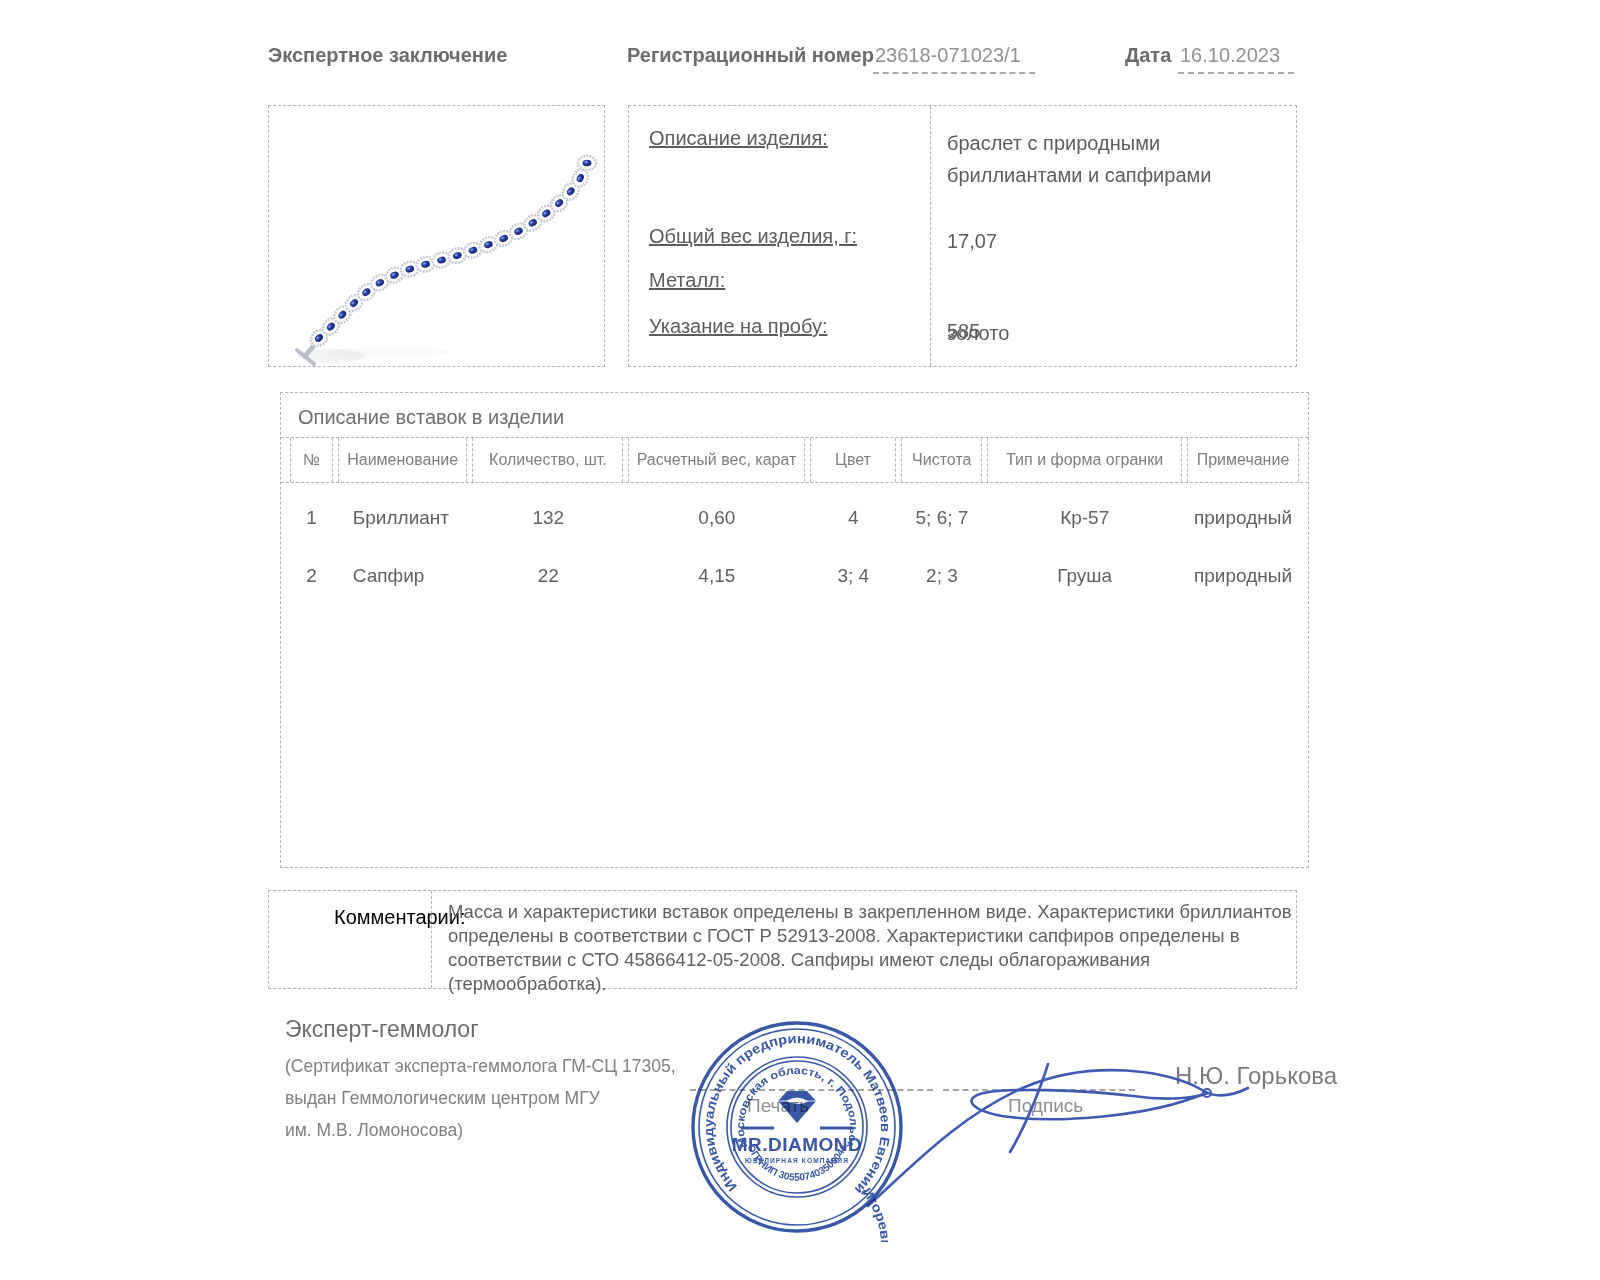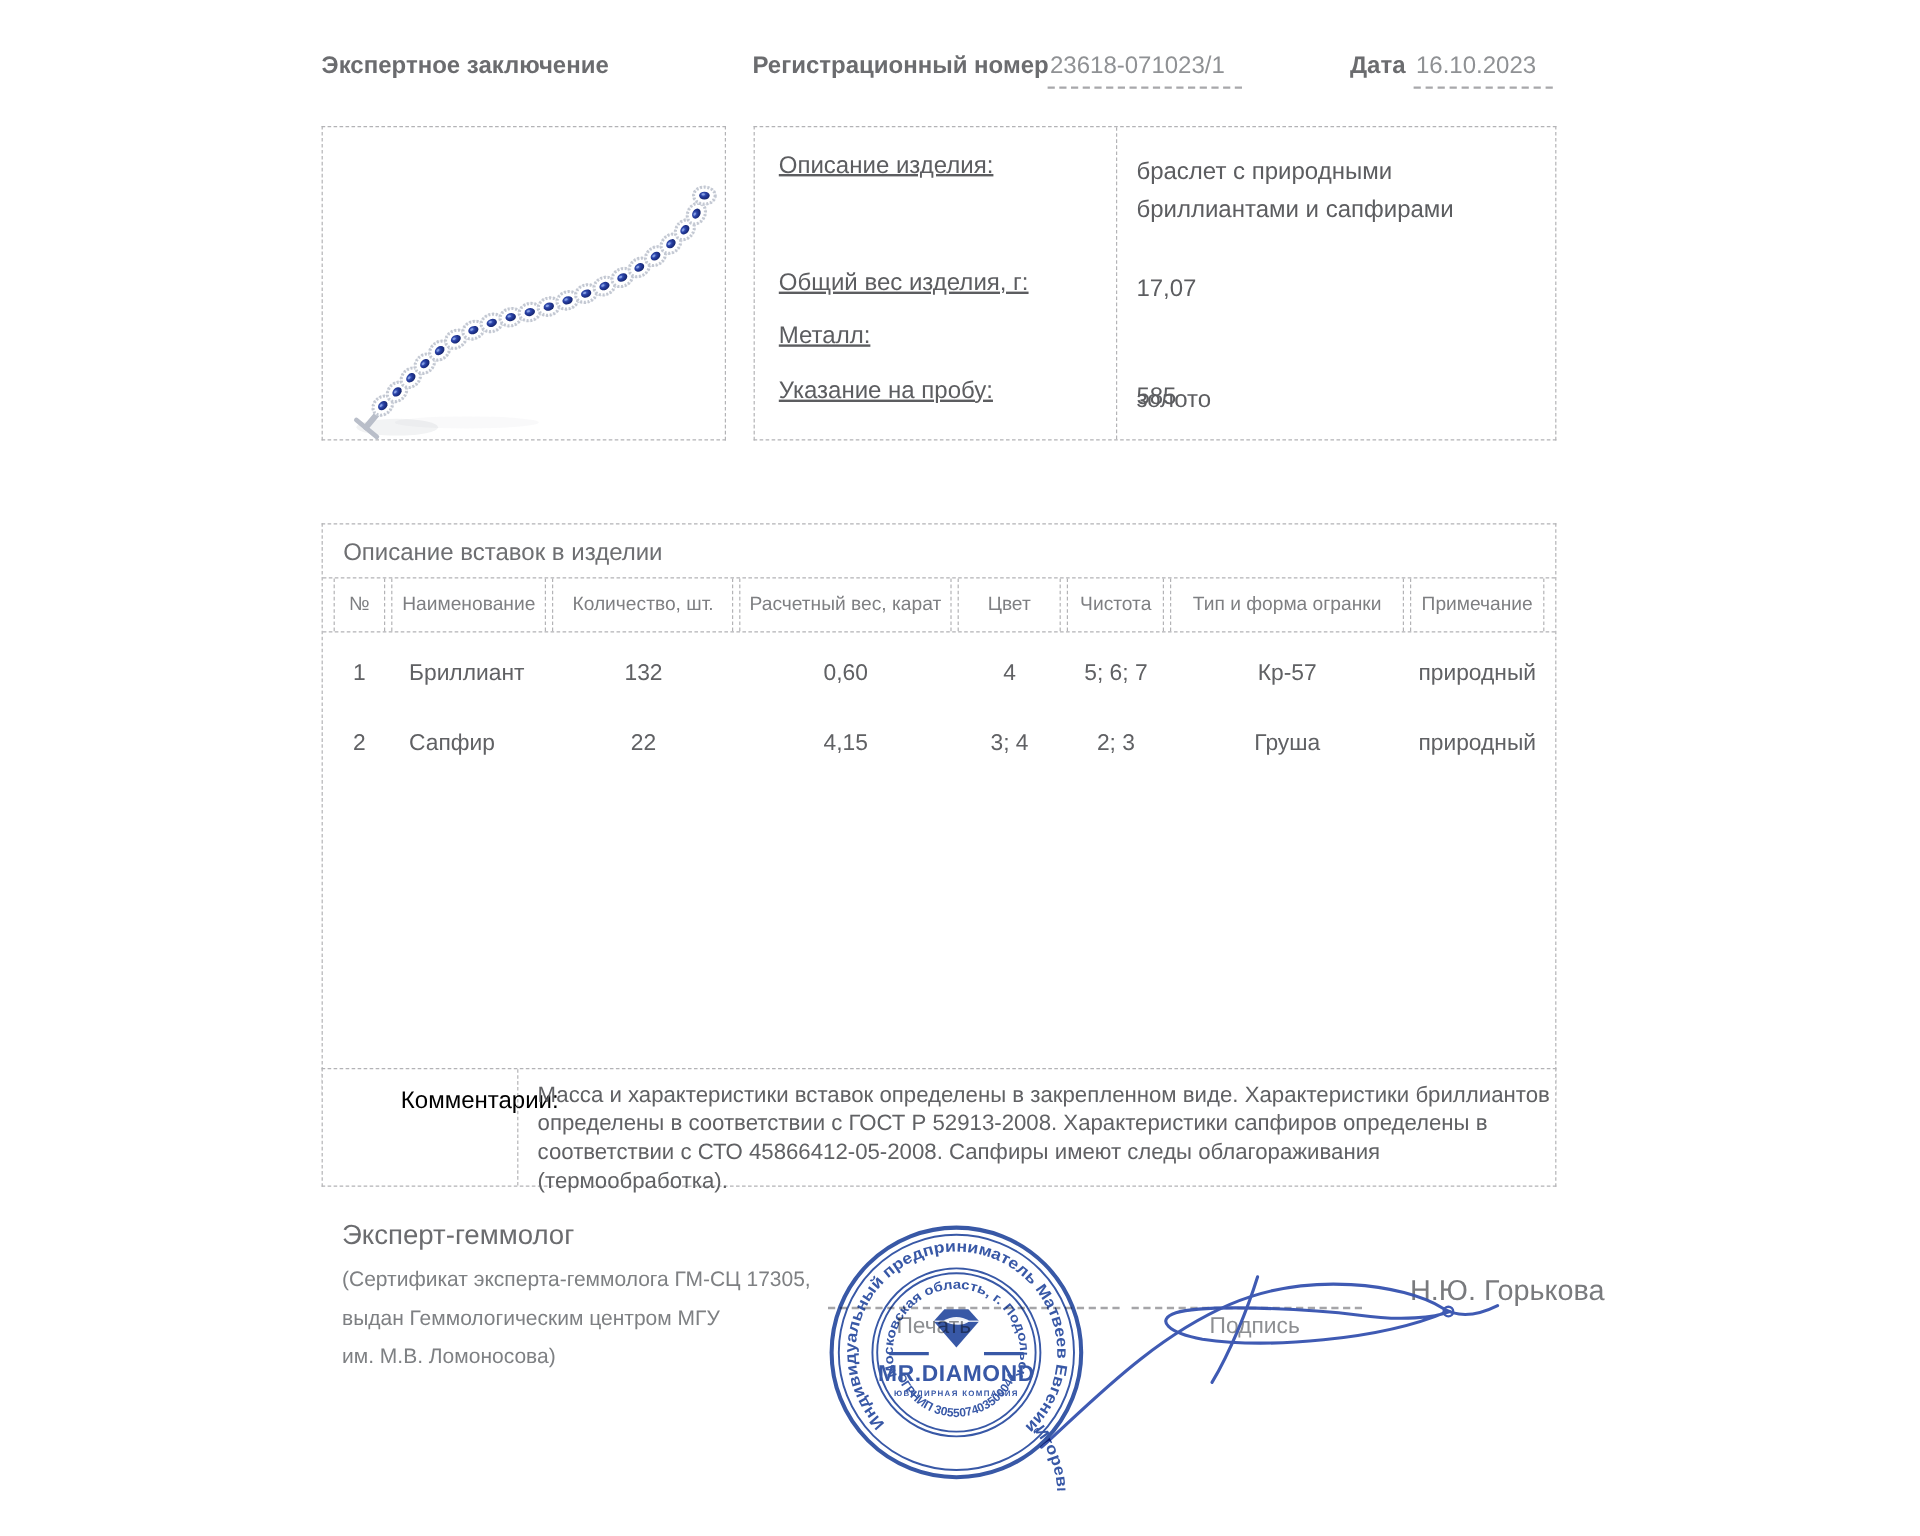--- a/index.html
+++ b/index.html
@@ -16,21 +16,21 @@
   
   #photo-box{left:268px;top:105px;width:337px;height:262px;}
 
   
   #info-box{left:628px;top:105px;width:669px;height:262px;}
   #info-divider{position:absolute;left:301px;top:0;bottom:0;border-left:1.5px dashed #b3b3b6;}
   .info-label{position:absolute;left:20px;color:#5c5d60;font-size:20px;text-decoration:underline;}
   .info-value{position:absolute;left:318px;color:#5c5d60;font-size:20px;width:335px;line-height:32px;}
 
   
-  #table-box{left:268px;top:392px;width:1029px;height:476px;margin-top:44px;}
+  #table-box{left:280px;top:392px;width:1029px;height:476px;}
   #tbl-title{position:absolute;left:17px;top:13px;font-size:20px;color:#6e6f72;}
   #hdr-wrap{position:absolute;left:0;right:0;top:44px;border-top:1.5px dashed #b3b3b6;border-bottom:1.5px dashed #b3b3b6;padding:0 9px;box-sizing:border-box;}
   .hdr-row{display:flex;gap:5px;height:44px;}
   .hdr-cell{border-left:1.5px dashed #b3b3b6;border-right:1.5px dashed #b3b3b6;display:flex;align-items:center;justify-content:center;font-size:16px;color:#7e7f82;box-sizing:border-box;text-align:center;}
   .tbl-body{position:absolute;left:9px;right:9px;top:96px;}
   .tbl-row{display:flex;gap:5px;height:58px;align-items:center;font-size:19px;color:#606164;}
   .td{box-sizing:border-box;text-align:center;}
   .td.name{text-align:left;padding-left:15px;}
   .c0{width:4.4%;} .c1{width:13.3%;} .c2{width:15.5%;} .c3{width:18.1%;}
   .c4{width:8.9%;} .c5{width:8.3%;} .c6{width:20.0%;} .c7{width:11.5%;}

